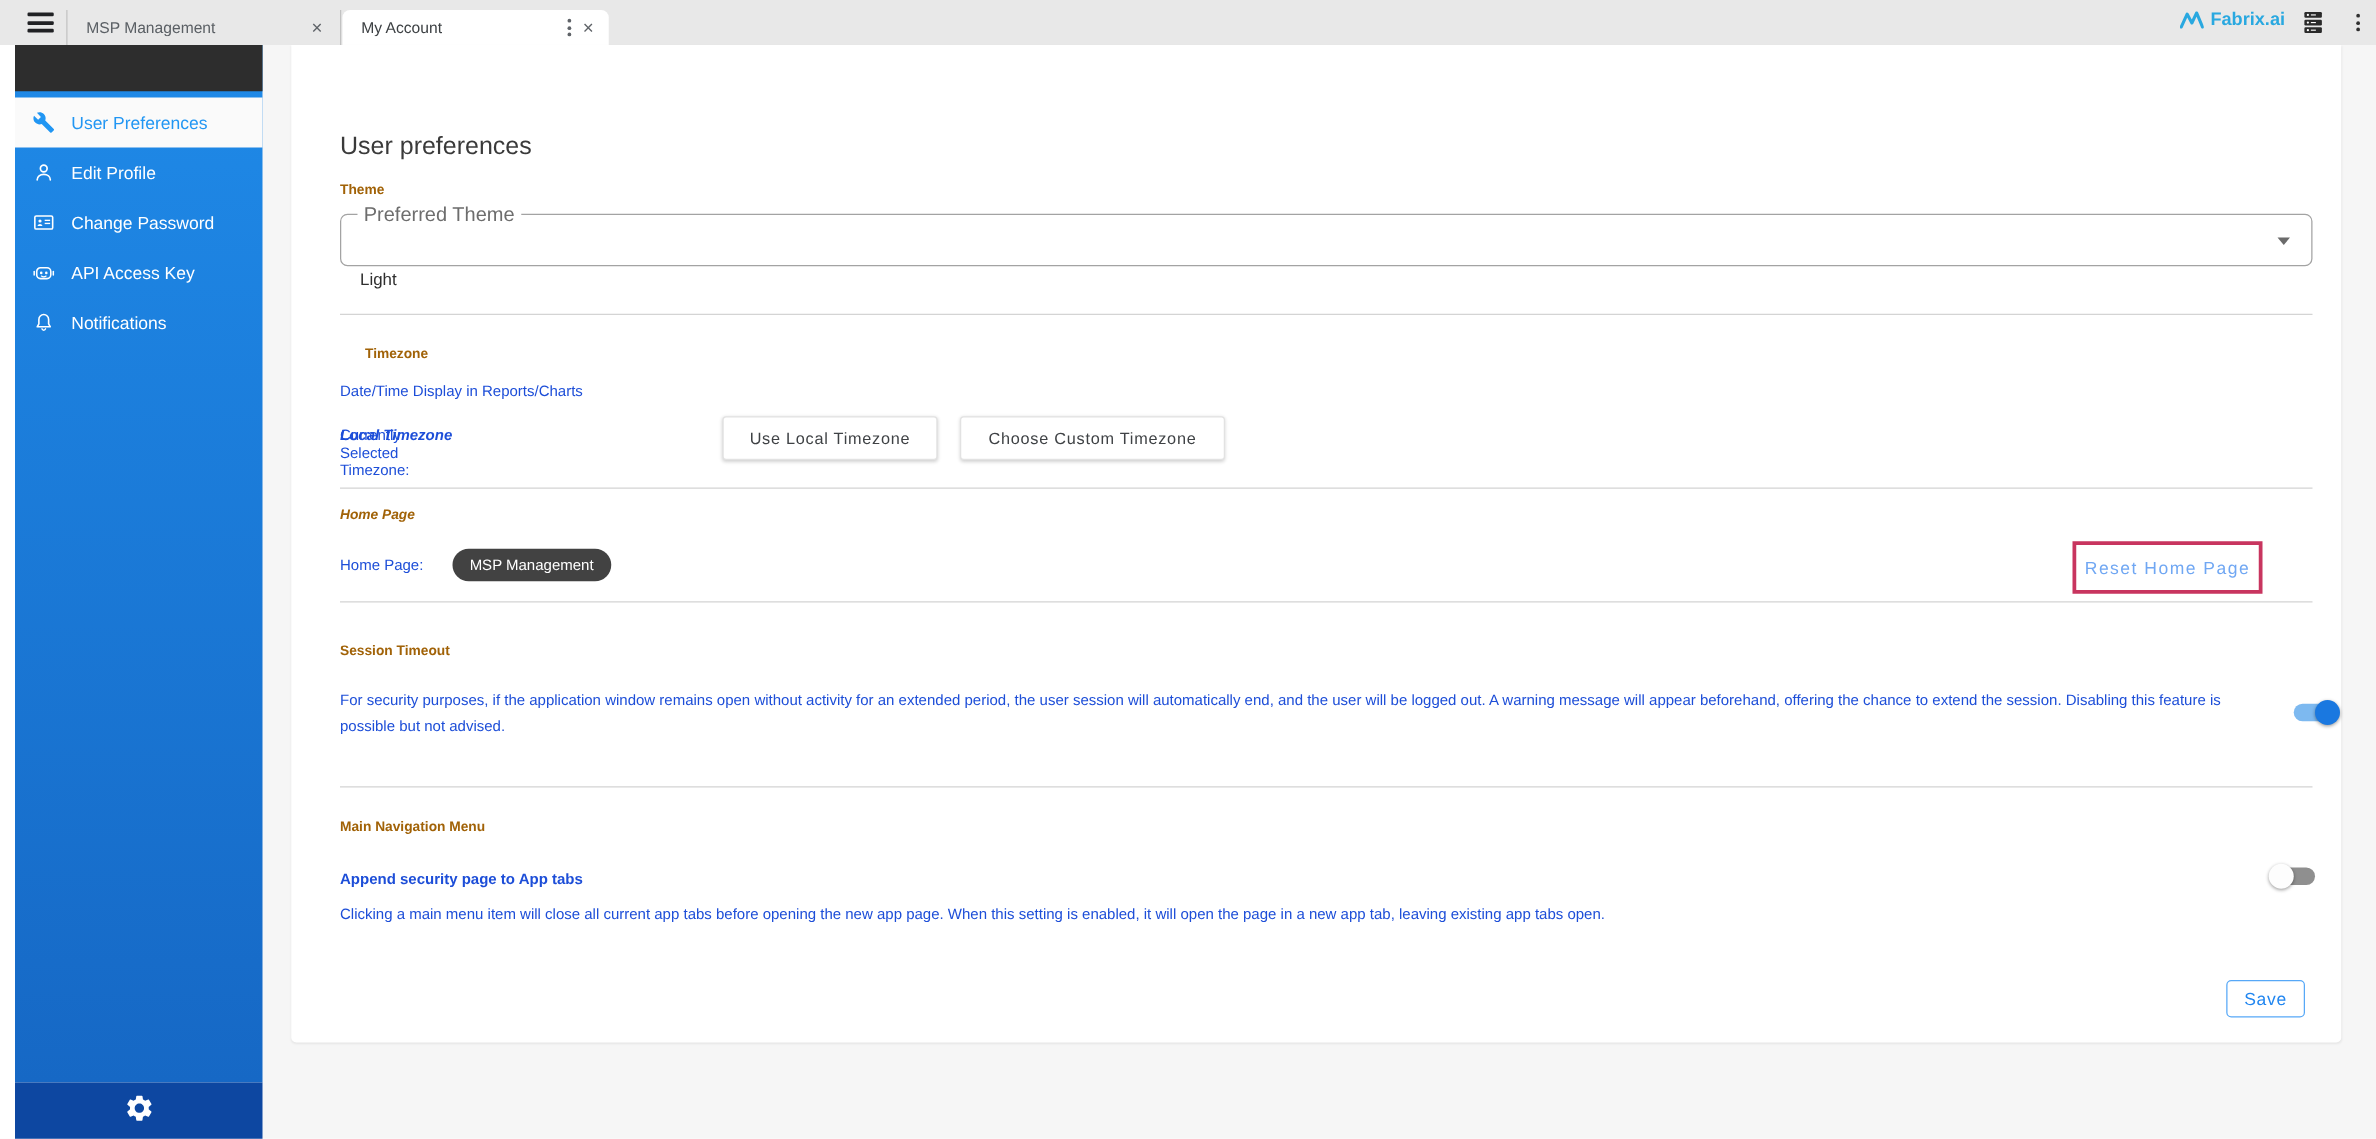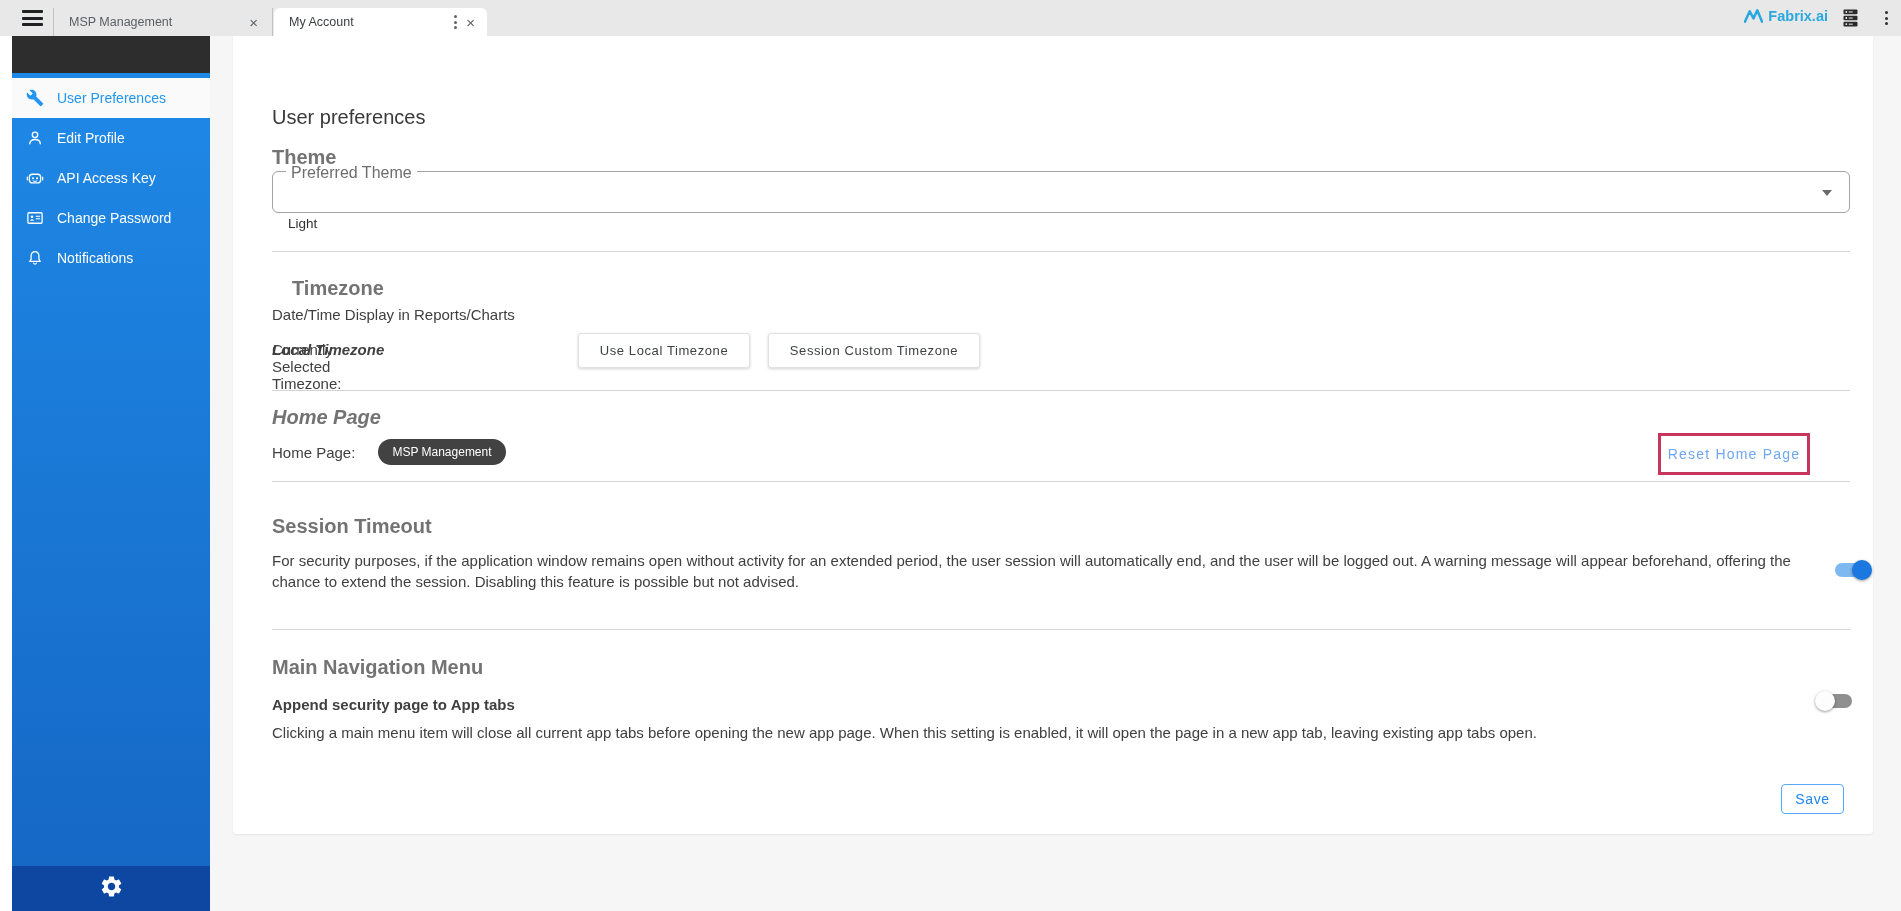--- a/index.html
+++ b/index.html
@@ -38,22 +38,22 @@
     color:#ffffff; font-size:14px; cursor:pointer; }
   .sb-item.active { background:#fafafa; color:#2196f3; }
   .sb-icon { width:20px; height:20px; display:flex; align-items:center; justify-content:center; }
   .sb-footer { position:absolute; left:12px; top:866px; width:198px; height:45px; background:#0d47a1;
     display:flex; align-items:center; justify-content:center; }
   
   .card { position:absolute; left:233px; top:36px; width:1640px; height:798px; background:#ffffff;
     border-radius:0 0 4px 4px; box-shadow:0 1px 2px rgba(0,0,0,0.07); }
   .card * { position:absolute; }
   .page-title { left:39px; top:70px; font-size:20px; color:#3a3a3a; }
-  .sec-h { font-size:20px; font-weight:bold; color:#737373; }
-  .body-t { font-size:15px; color:#404040; }
+  .sec-h { font-size:11px; font-weight:bold; color:#a16207; }
+  .body-t { font-size:12px; color:#1d4ed8; }
   .divider { left:39px; width:1578px; height:1px; background:#d4d4d4; }
   
   .h-theme { left:39px; top:110px; }
   .select { left:39px; top:135px; width:1578px; height:42px; border:1px solid #a3a3a3; border-radius:6px; cursor:pointer; }
   .select-label { left:13px; top:-8px; background:#ffffff; padding:0 5px; font-size:16px; color:#6d6d6d; }
   .select-value { left:15px; top:12px; font-size:13.5px; color:#2f2f2f;margin-top:32px; }
   .select-arrow { right:17px; top:18px; width:0; height:0; border-left:5.5px solid transparent; border-right:5.5px solid transparent; border-top:6px solid #6b6b6b; }
   .div1 { top:215px; }
   
   .h-tz { left:39px; top:241px;margin-left:20px; }
@@ -176,47 +176,47 @@
           <circle cx="12" cy="7.8" r="3.6" fill="none" stroke="#ffffff" stroke-width="1.8"></circle>
           <path d="M5 19.8c0-3.7 3.1-5.8 7-5.8s7 2.1 7 5.8" fill="none" stroke="#ffffff" stroke-width="1.8" stroke-linecap="round"></path>
         </svg>
       </span>
       <span>Edit Profile</span>
     </div>
 
     <div class="sb-item">
       <span class="sb-icon">
         <svg width="18" height="18" viewBox="0 0 24 24">
+          <rect x="2.5" y="5" width="19" height="14" rx="1.5" fill="none" stroke="#ffffff" stroke-width="1.7"></rect>
+          <circle cx="8" cy="10.4" r="1.7" fill="#ffffff"></circle>
+          <path d="M5.3 15.8c.4-1.6 1.5-2.3 2.7-2.3s2.3.7 2.7 2.3z" fill="#ffffff"></path>
+          <rect x="13" y="9" width="5.8" height="1.4" fill="#ffffff"></rect>
+          <rect x="13" y="12.3" width="5.8" height="1.4" fill="#ffffff"></rect>
+        </svg>
+      </span>
+      <span>Change Password</span>
+    </div>
+
+    <div class="sb-item">
+      <span class="sb-icon">
+        <svg width="18" height="18" viewBox="0 0 24 24">
           <rect x="4.5" y="7" width="15" height="11.5" rx="4" fill="none" stroke="#ffffff" stroke-width="1.7"></rect>
           <circle cx="9.3" cy="12.4" r="1.4" fill="#ffffff"></circle>
           <circle cx="14.7" cy="12.4" r="1.4" fill="#ffffff"></circle>
           <line x1="1.8" y1="10.8" x2="1.8" y2="14.6" stroke="#ffffff" stroke-width="1.6" stroke-linecap="round"></line>
           <line x1="22.2" y1="10.8" x2="22.2" y2="14.6" stroke="#ffffff" stroke-width="1.6" stroke-linecap="round"></line>
           <path d="M9.5 15.8c1.5 1 3.5 1 5 0" fill="none" stroke="#ffffff" stroke-width="1.3" stroke-linecap="round"></path>
         </svg>
       </span>
       <span>API Access Key</span>
     </div>
 
     <div class="sb-item">
       <span class="sb-icon">
         <svg width="18" height="18" viewBox="0 0 24 24">
-          <rect x="2.5" y="5" width="19" height="14" rx="1.5" fill="none" stroke="#ffffff" stroke-width="1.7"></rect>
-          <circle cx="8" cy="10.4" r="1.7" fill="#ffffff"></circle>
-          <path d="M5.3 15.8c.4-1.6 1.5-2.3 2.7-2.3s2.3.7 2.7 2.3z" fill="#ffffff"></path>
-          <rect x="13" y="9" width="5.8" height="1.4" fill="#ffffff"></rect>
-          <rect x="13" y="12.3" width="5.8" height="1.4" fill="#ffffff"></rect>
-        </svg>
-      </span>
-      <span>Change Password</span>
-    </div>
-
-    <div class="sb-item">
-      <span class="sb-icon">
-        <svg width="18" height="18" viewBox="0 0 24 24">
           <path d="M12 3.5a5.2 5.2 0 0 0-5.2 5.2v4.8L5 16.6h14l-1.8-3.1V8.7A5.2 5.2 0 0 0 12 3.5z" fill="none" stroke="#ffffff" stroke-width="1.7" stroke-linejoin="round"></path>
           <path d="M10.1 18.8a2 2 0 0 0 3.8 0" fill="none" stroke="#ffffff" stroke-width="1.6" stroke-linecap="round"></path>
         </svg>
       </span>
       <span>Notifications</span>
     </div>
 
   </div>
 </div>
 
@@ -240,21 +240,21 @@
   </div>
   <div class="divider div1"></div>
 
   <div class="sec-h h-tz">Timezone</div>
   <div class="body-t tz-sub">Date/Time Display in Reports/Charts</div>
   <div class="body-t tz-cur">
     <span>Currently Selected Timezone:</span>
     <b>Local Timezone</b>
   </div>
   <div class="tz-btn tz-btn1">Use Local Timezone</div>
-  <div class="tz-btn tz-btn2">Session Custom Timezone</div>
+  <div class="tz-btn tz-btn2">Choose Custom Timezone</div>
   <div class="divider div2"></div>
 
   <div class="sec-h h-hp">Home Page</div>
   <div class="hp-row">
     <span class="body-t">Home Page:</span>
     <span class="chip">MSP Management</span>
   </div>
   <div class="reset-box">
     <span class="reset-link">Reset Home Page</span>
   </div>

